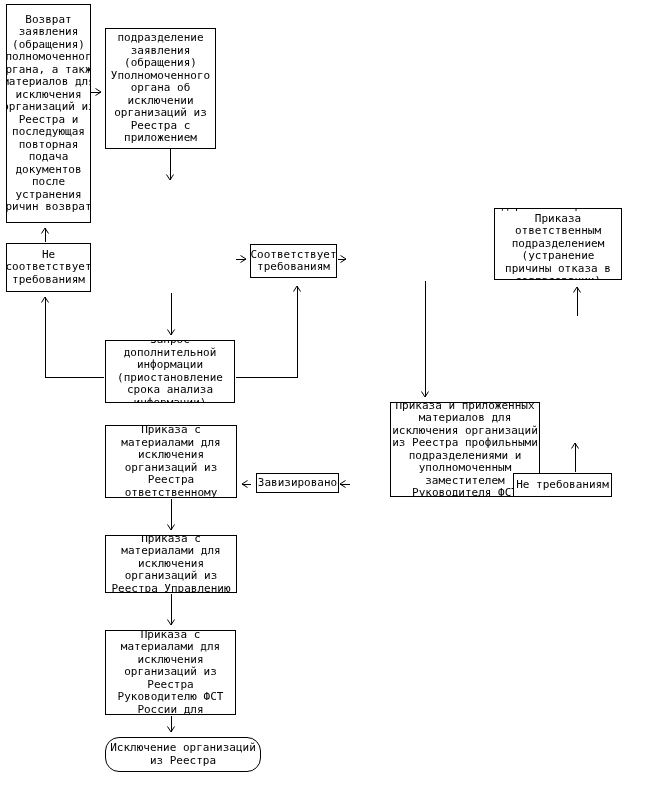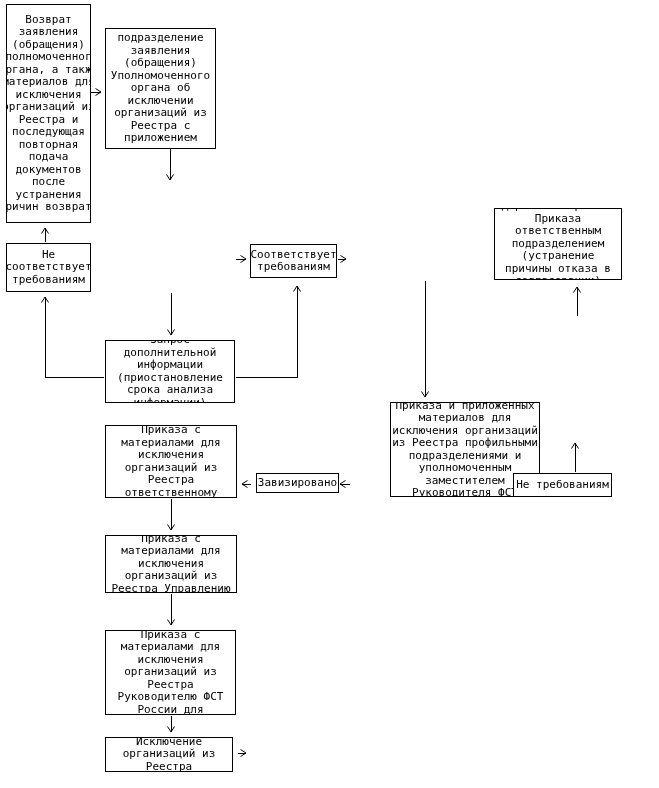--- a/index.html
+++ b/index.html
@@ -96,16 +96,16 @@
   <div class="node" style="left:513px; top:473px; width:99px; height:24px;">Не требованиям</div>
 
   <div class="node" style="left:248px; top:473px; width:83px; height:20px;margin-left:8px;">Завизировано</div>
 
   <div class="node" style="left:105px; top:425px; width:132px; height:73px;">Передача проекта Приказа с материалами для исключения организаций из Реестра ответственному подразделению</div>
 
   <div class="node" style="left:105px; top:535px; width:132px; height:58px;">Передача проекта Приказа с материалами для исключения организаций из Реестра Управлению делами</div>
 
   <div class="node" style="left:105px; top:630px; width:131px; height:85px;">Передача проекта Приказа с материалами для исключения организаций из Реестра Руководителю ФСТ России для вынесения решения</div>
 
-  <div class="node" style="left:105px; top:737px; width:128px; height:35px;">Исключение организаций из Реестра</div>
+  <div class="node" style="left:105px; top:737px; width:156px; height:35px;border-radius:14px;">Исключение организаций из Реестра</div>
 
 
 </div>
 
 </body></html>

